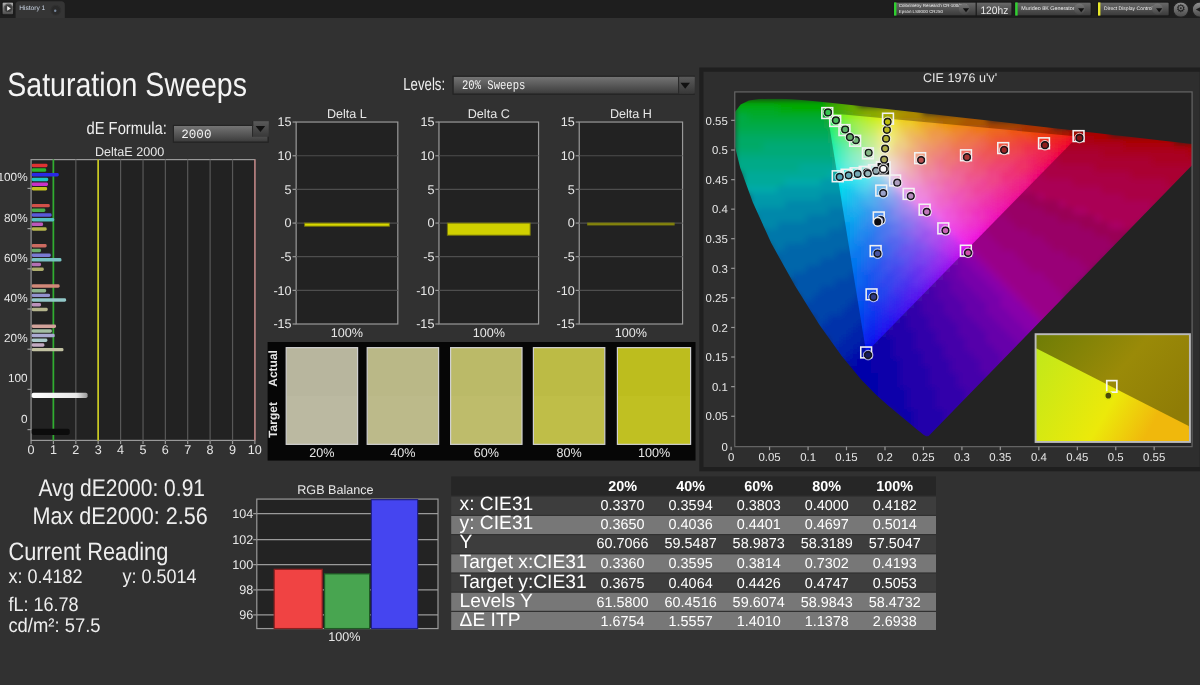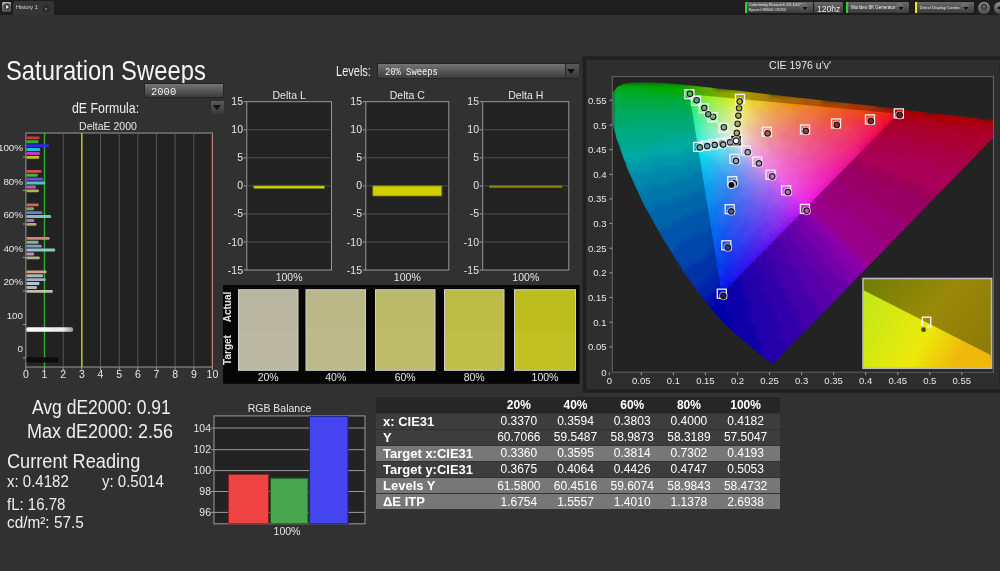--- a/index.html
+++ b/index.html
@@ -12,21 +12,21 @@
 #topbar{position:absolute;left:0;top:0;width:1000px;height:15px;background:#1e1e1e;}
 .tbtn{position:absolute;border-radius:2px;background:linear-gradient(#6a6a6a,#393939);border:1px solid #1a1a1a;box-sizing:border-box;}
 .ddl{position:absolute;background:linear-gradient(#747474,#3c3c3c);border:1px solid #242424;box-sizing:border-box;color:#f2f2f2;font-family:Liberation Mono, monospace;}
 .arrow{position:absolute;width:0;height:0;border-left:4px solid transparent;border-right:4px solid transparent;border-top:5px solid #111;}
 .lab{position:absolute;color:#eee;white-space:nowrap;transform-origin:0 0;}
 .tbl{position:absolute;left:376px;top:397px;width:404px;font-size:12px;color:#fff;}
 .trh{display:flex;height:15.6px;background:#262626;align-items:center;font-weight:bold;}
 .tr{display:flex;height:15.1px;margin-top:1px;align-items:center;}
 .tr.d{background:#3d3d3d;}
 .tr.l{background:#777777;}
-.tc0{width:114.5px;padding-left:7px;font-weight:bold;box-sizing:border-box;font-size:13px;}
+.tc0{width:114.5px;padding-left:7px;font-weight:normal;box-sizing:border-box;font-size:16px;}
 .tc{width:56.7px;text-align:center;}
 .tc.v{font-weight:normal;font-size:12px;}
 </style></head>
 <body>
 <div id="topbar"></div>
 <div class="tbtn" style="left:1px;top:1px;width:11px;height:12px;background:linear-gradient(#b5b5b5,#4a4a4a);"></div>
 <div class="abs" style="left:2.5px;top:2.5px;width:8px;height:8px;border-radius:50%;background:#3d3d3d;border:0.5px solid #5a5a5a;box-sizing:border-box;"></div>
 <div class="abs" style="left:5.5px;top:4.5px;width:0;height:0;border-top:2px solid transparent;border-bottom:2px solid transparent;border-left:3.2px solid #f0f0f0;"></div>
 <div class="abs" style="left:13px;top:1px;width:41px;height:14px;background:#353535;border-radius:3px 3px 0 0;"></div>
 <div class="lab" style="left:16px;top:4px;font-size:10px;color:#cdd8e8;transform:scale(0.55);">History 1</div>
@@ -56,21 +56,21 @@
 <div class="lab" style="left:996.5px;top:3px;font-size:8px;color:#1a1a1a;">◀</div>
 
 <div class="lab" style="left:6px;top:55px;font-size:28px;color:#f4f4f4;transform:scaleX(0.85);">Saturation Sweeps</div>
 <div class="lab" style="left:336px;top:63px;font-size:14.5px;transform:scaleX(0.76);">Levels:</div>
 <div class="ddl" style="left:376.7px;top:62.5px;width:202px;height:16px;font-size:11px;">
     <span style="position:absolute;left:7px;top:2px;transform:scaleX(0.8);transform-origin:0 0;display:inline-block;white-space:nowrap;">20% Sweeps</span>
   </div>
 <div class="abs" style="left:564.5px;top:63.5px;width:13px;height:14px;background:linear-gradient(#5a5a5a,#383838);border-left:1px solid #2a2a2a;"></div>
 <div class="arrow" style="left:567px;top:68.5px;"></div>
 <div class="lab" style="left:72px;top:99.5px;font-size:14.5px;transform:scaleX(0.85);">dE Formula:</div>
-<div class="ddl" style="left:144px;top:83px;width:80px;height:14.5px;font-size:10.5px;">
+<div class="ddl" style="left:144px;top:104px;width:80px;height:14.5px;font-size:10.5px;">
     <span style="position:absolute;left:6px;top:1.5px;">2000</span>
   </div>
 <div class="abs" style="left:210px;top:101.2px;width:13px;height:12.5px;background:linear-gradient(#5a5a5a,#383838);border-left:1px solid #2a2a2a;"></div>
 <div class="arrow" style="left:212.5px;top:105px;"></div>
 
 <div class="lab" style="left:32px;top:395.5px;font-size:20px;transform:scaleX(0.875);">Avg dE2000: 0.91</div>
 <div class="lab" style="left:27px;top:419.5px;font-size:20px;transform:scaleX(0.9);">Max dE2000: 2.56</div>
 <div class="lab" style="left:7px;top:448.5px;font-size:21px;transform:scaleX(0.865);">Current Reading</div>
 <div class="lab" style="left:7px;top:472px;font-size:16.5px;transform:scaleX(0.91);">x: 0.4182</div>
 <div class="lab" style="left:102px;top:472px;font-size:16.5px;transform:scaleX(0.91);">y: 0.5014</div>
@@ -3002,20 +3002,28 @@
       <div class="tc">100%</div>
     </div>
     <div class="tr d">
       <div class="tc0">x: CIE31</div>
       <div class="tc v">0.3370</div>
       <div class="tc v">0.3594</div>
       <div class="tc v">0.3803</div>
       <div class="tc v">0.4000</div>
       <div class="tc v">0.4182</div>
     </div>
+    <div class="tr l">
+      <div class="tc0">y: CIE31</div>
+      <div class="tc v">0.3650</div>
+      <div class="tc v">0.4036</div>
+      <div class="tc v">0.4401</div>
+      <div class="tc v">0.4697</div>
+      <div class="tc v">0.5014</div>
+    </div>
     <div class="tr d">
       <div class="tc0">Y</div>
       <div class="tc v">60.7066</div>
       <div class="tc v">59.5487</div>
       <div class="tc v">58.9873</div>
       <div class="tc v">58.3189</div>
       <div class="tc v">57.5047</div>
     </div>
     <div class="tr l">
       <div class="tc0">Target x:CIE31</div>

